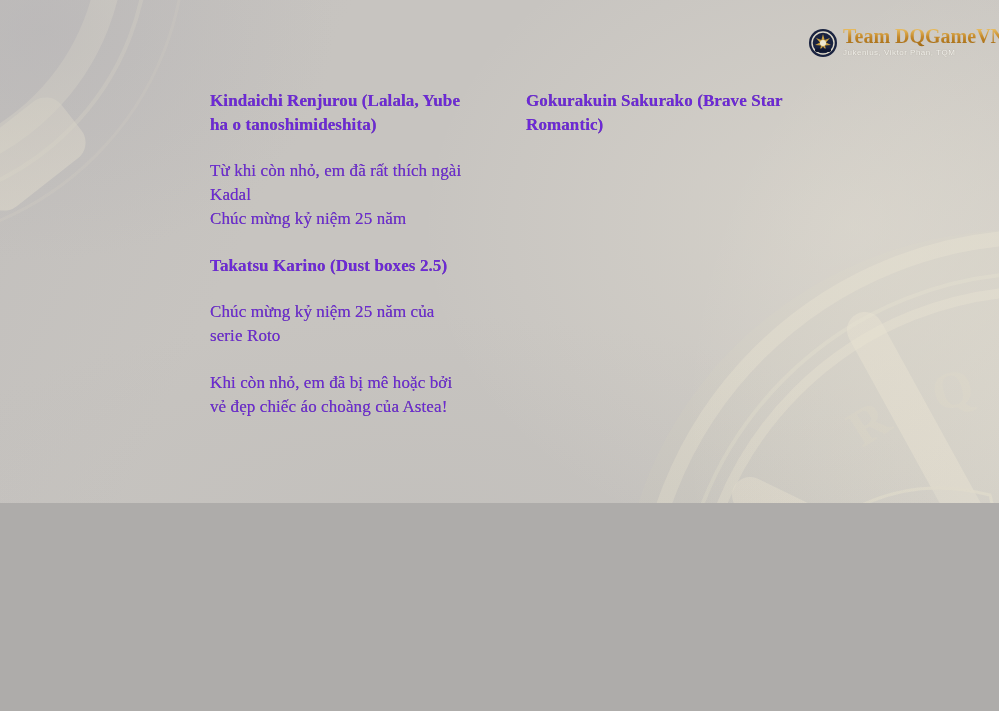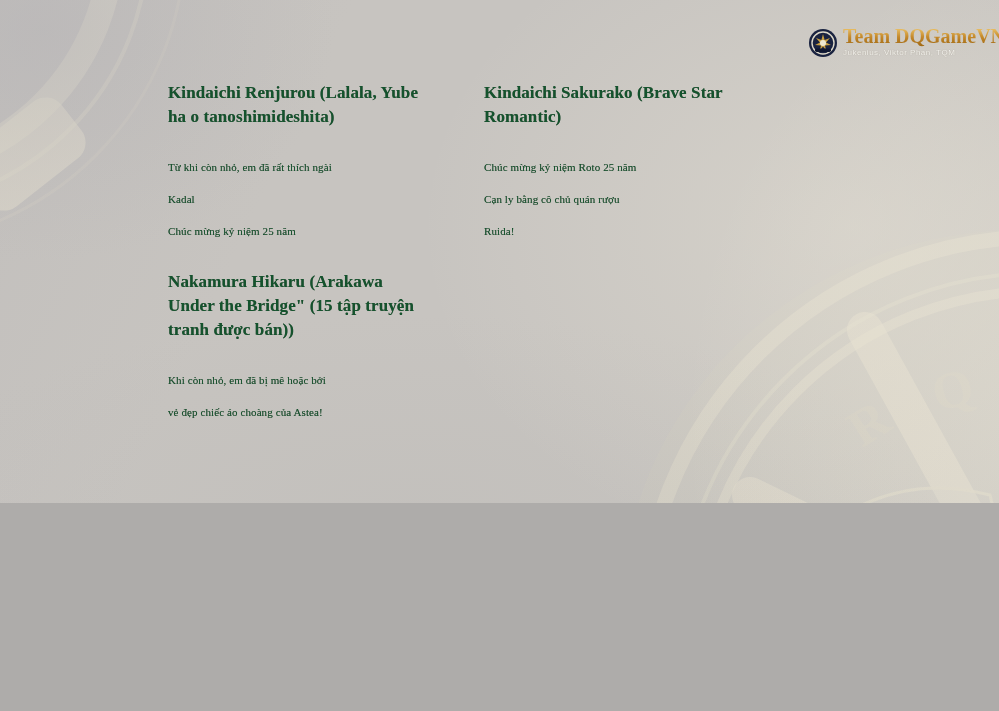--- a/index.html
+++ b/index.html
@@ -27,43 +27,44 @@
       radial-gradient(420px 330px at 4% 6%, rgba(180,178,181,0.45), rgba(180,178,181,0) 70%),
       radial-gradient(700px 260px at 40% 101%, rgba(186,184,181,0.30), rgba(186,184,181,0) 75%),
       linear-gradient(115deg, rgba(176,174,176,0.22) 0%, rgba(176,174,176,0) 28%);
   }
 
   .bg-art { position: absolute; inset: 0; z-index: 0; }
 
   
   .col {
     position: absolute;
-    top: 81px;
+    top: 89px;
     width: 330px;
-    color: #14532d;
+    color: #6d28d9;
     z-index: 2;
     text-shadow: 0 0 0.5px rgba(45,43,39,0.55);
+    margin-left: 42px;
   }
   .col-left  { left: 168px; }
   .col-right { left: 484px; }
 
   .entry { margin-bottom: 10px; }
 
   .entry-heading {
     margin: 0 0 22px 0;
     font-size: 17px;
     line-height: 24px;
     font-weight: 700;
     white-space: pre-line;
     letter-spacing: 0.1px;
   }
   .entry-para {
     margin: 0 0 23px 0;
-    font-size: 11px;
-    line-height: 32px;
+    font-size: 17px;
+    line-height: 24px;
     white-space: pre-line;
     letter-spacing: 0.1px;
   }
 
   
   .team-logo {
     position: absolute;
     left: 808px;
     top: 25px;
     display: flex;
@@ -178,35 +179,34 @@
 
   <div class="col col-left">
     <div class="entry">
       <h3 class="entry-heading">Kindaichi Renjurou (Lalala, Yube
 ha o tanoshimideshita)</h3>
       <p class="entry-para">Từ khi còn nhỏ, em đã rất thích ngài
 Kadal
 Chúc mừng kỷ niệm 25 năm</p>
     </div>
     <div class="entry">
-      <h3 class="entry-heading">Nakamura Hikaru (Arakawa
-Under the Bridge" (15 tập truyện
-tranh được bán))</h3>
+      <h3 class="entry-heading">Takatsu Karino (Dust boxes 2.5)</h3>
+      <p class="entry-para">Chúc mừng kỷ niệm 25 năm của
+serie Roto</p>
+    </div>
+    <div class="entry">
       <p class="entry-para">Khi còn nhỏ, em đã bị mê hoặc bởi
 vẻ đẹp chiếc áo choàng của Astea!</p>
     </div>
   </div>
 
   <div class="col col-right">
     <div class="entry">
-      <h3 class="entry-heading">Kindaichi Sakurako (Brave Star
+      <h3 class="entry-heading">Gokurakuin Sakurako (Brave Star
 Romantic)</h3>
-      <p class="entry-para">Chúc mừng kỷ niệm Roto 25 năm
-Cạn ly bằng cô chủ quán rượu
-Ruida!</p>
     </div>
   </div>
 
   <div class="site-watermark">
     <span class="wm-blue">Thu</span><span class="wm-gray">Vien</span><span class="wm-blue">Vien</span><span class="wm-gray">.vn</span>
   </div>
 
 </div>
 
 </body></html>

